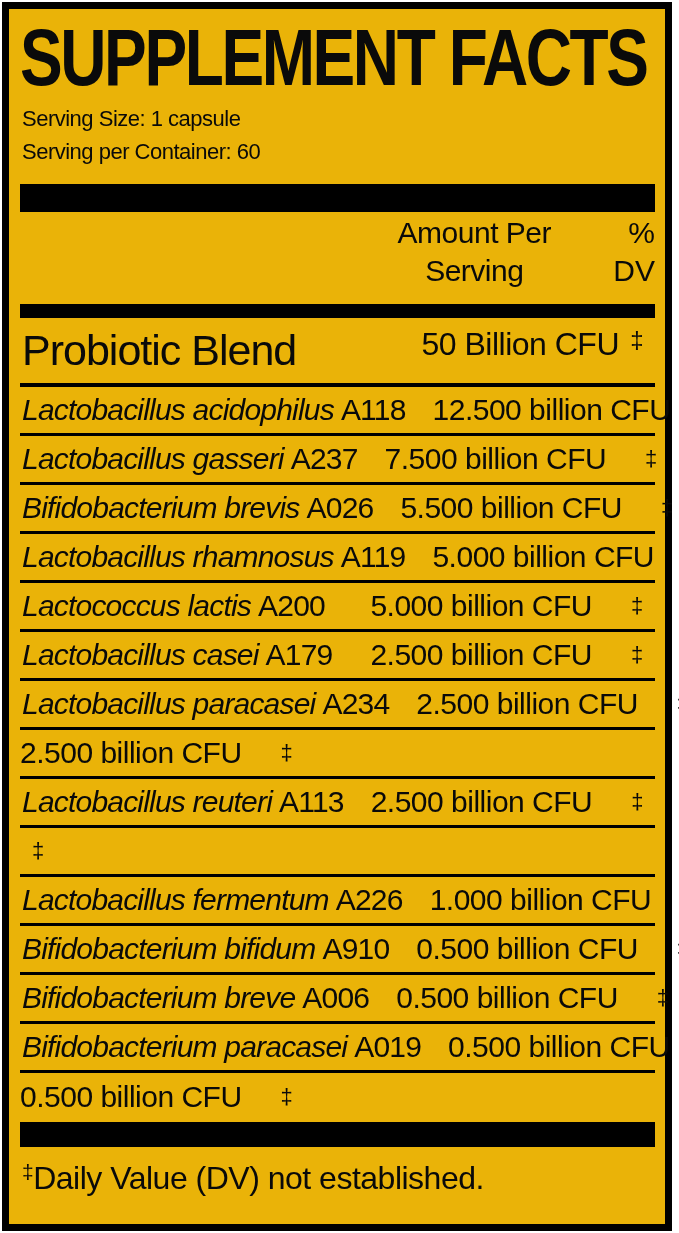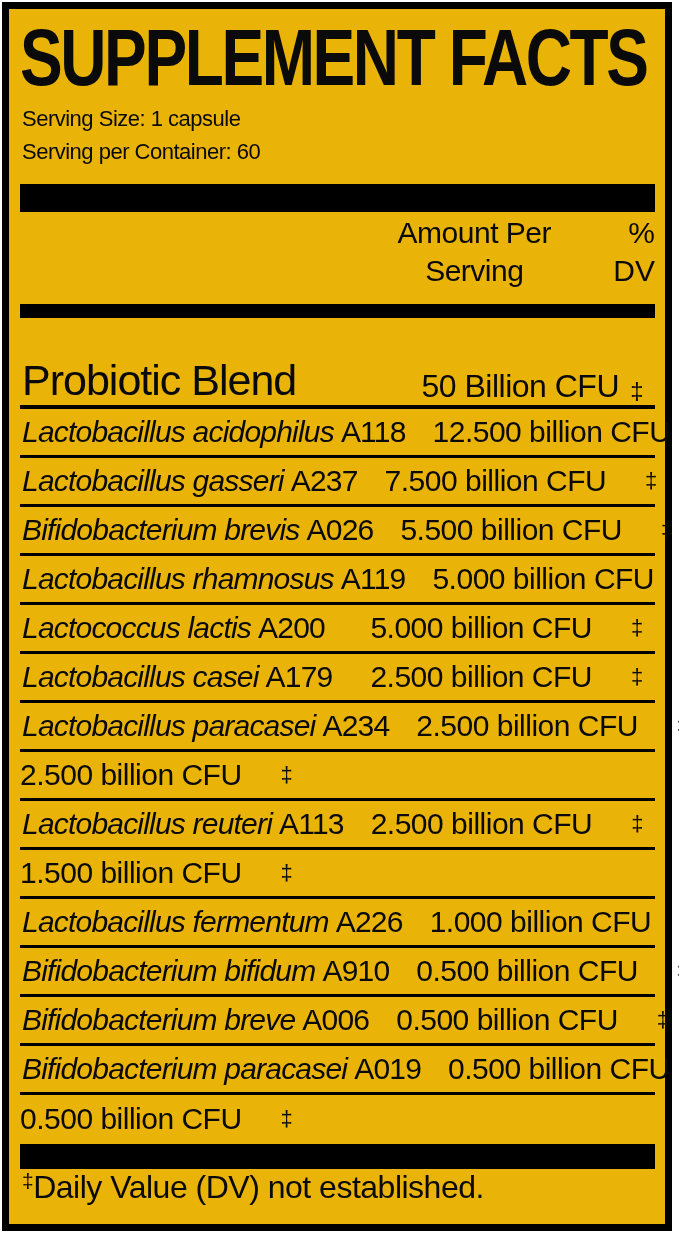--- a/index.html
+++ b/index.html
@@ -71,23 +71,23 @@
     margin-right: 34px;
   }
   .dv-header {
     width: 70px;
     text-align: right;
     font-size: 30px;
     line-height: 38px;
   }
   
   .blend-row {
-    height: 91px;
+    height: 69px;
     display: flex;
-    align-items: flex-end;
+    align-items: flex-start;
     border-bottom: 4px solid #000000;
     box-sizing: border-box;
     padding-top: 8px;
   }
   .blend-name {
     flex: 1;
     font-size: 43px;
     letter-spacing: -1px;
     padding-left: 2px;
   }
@@ -123,20 +123,21 @@
   .dv-col {
     width: 36px;
     text-align: center;
     font-size: 22px;
     flex: none;
   }
   .blend-row .dv-col { font-size: 24px; }
   .bar-3 { margin-top: 2px; }
   
   .footnote {
+    margin-top: 13px;
     font-size: 32px;
     letter-spacing: -0.5px;
     padding-left: 2px;
   }
   .footnote sup {
     font-size: 21px;
     vertical-align: 10px;
     line-height: 0;
   }
 </style>
@@ -226,21 +227,20 @@
         <div class="dv-col">‡</div>
       </div>
         <div class="row">
         <div class="row-name">
           <span class="species">Lactobacillus reuteri</span><span class="strain">A113</span>
         </div>
         <div class="row-amount">2.500 billion CFU</div>
         <div class="dv-col">‡</div>
       </div>
         <div class="row">
-        <div class="row-amount">1.500 billion CFU</div>
         <div class="dv-col">‡</div>
       </div>
         <div class="row">
         <div class="row-name">
           <span class="species">Lactobacillus fermentum</span><span class="strain">A226</span>
         </div>
         <div class="row-amount">1.000 billion CFU</div>
         <div class="dv-col">‡</div>
       </div>
         <div class="row">

